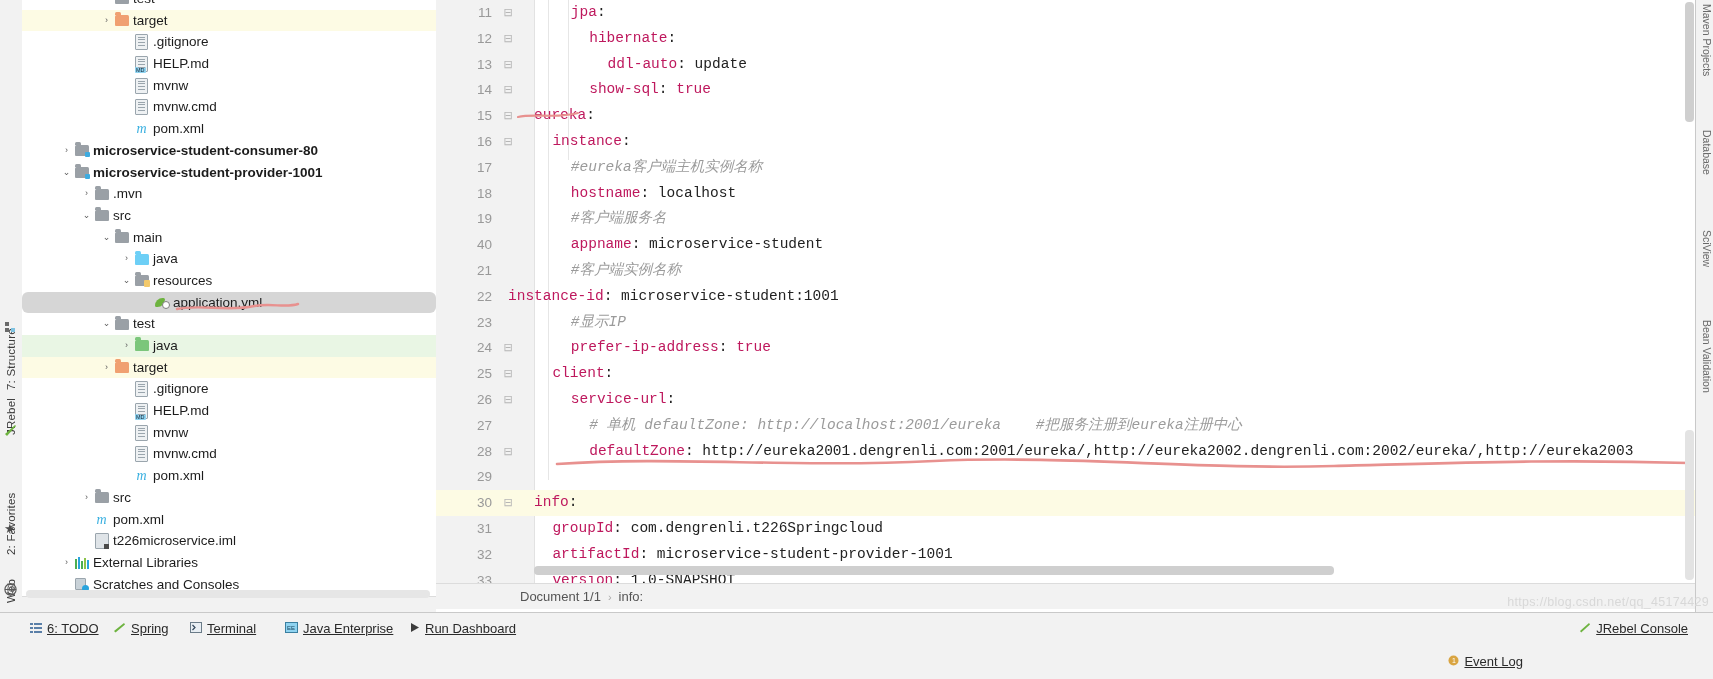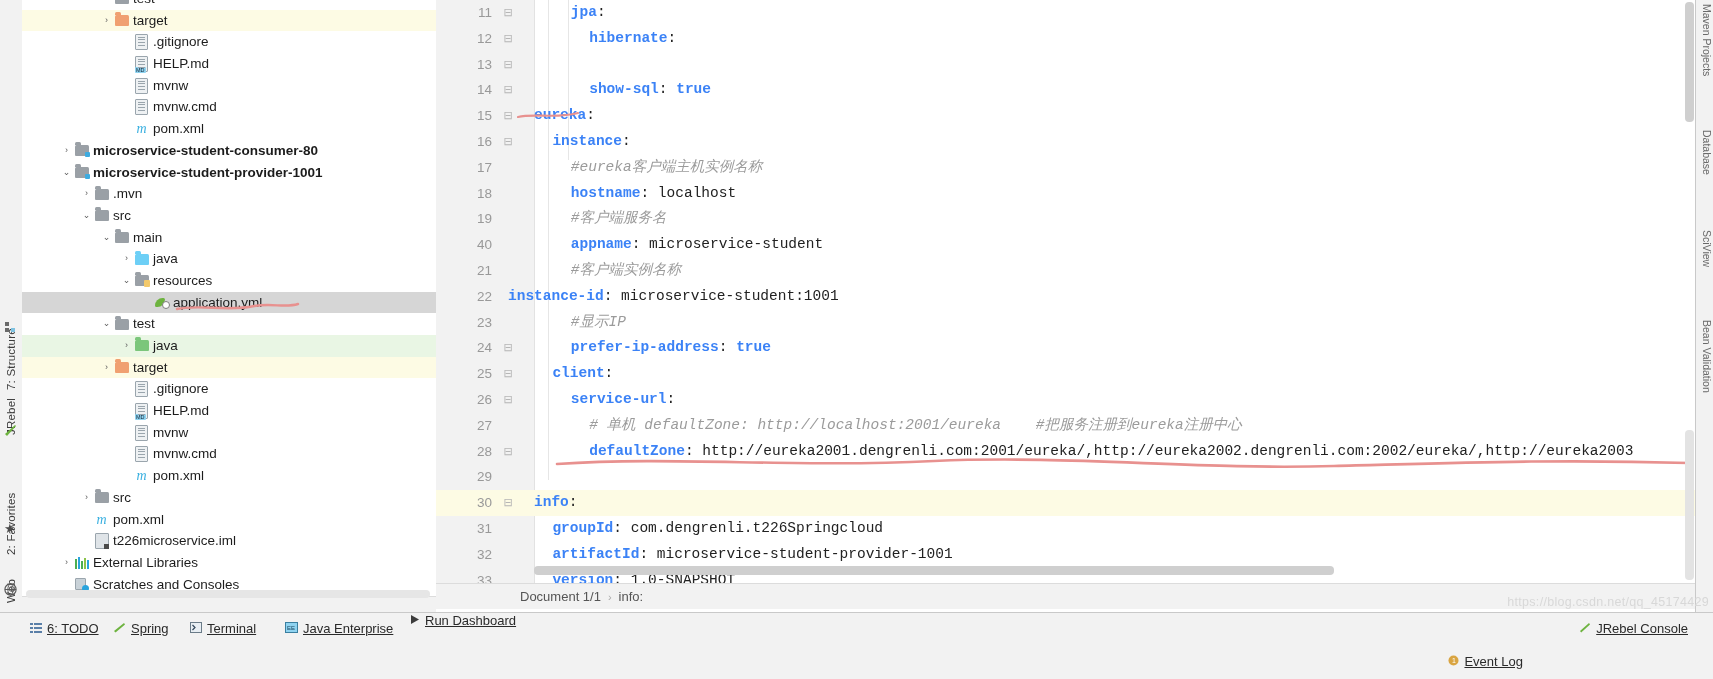--- a/index.html
+++ b/index.html
@@ -38,21 +38,21 @@
     background: #ffffff; overflow: hidden;
   }
   .row {
     position: relative;
     height: 21.7px; line-height: 21.7px;
     white-space: nowrap;
     font-size: 13.5px;
     color: #1c1c1c;
     display: flex; align-items: center;
   }
-  .row.sel { background: #d6d6d6; }
+  .row.sel { background: #d6d6d6; border-radius: 6px; }
   .row.hl-yellow { background: #fdfbe4; }
   .row.hl-green  { background: #e9f6e4; }
   .row.bold .lbl { font-weight: bold; }
 
   .arrow {
     width: 13px; text-align: center; color: #5a5a5a; font-size: 9px;
     flex: 0 0 auto;
   }
   .arrow.none { color: transparent; }
   .ico { width: 17px; flex: 0 0 auto; display: inline-flex; align-items: center; justify-content: center; }
@@ -154,21 +154,21 @@
   }
   .lnum {
     position: absolute; left: 0; width: 56px; text-align: right;
     color: #999; font-family: "Liberation Sans", sans-serif; font-size: 13.5px;
   }
   .fold {
     position: absolute; left: 64px; width: 16px; text-align: center;
     color: #b6b6b6; font-size: 11px; font-family: "Liberation Sans", sans-serif;
   }
   .caretline { background: #fdfbe4; }
-  .k { color: #3b82f6; font-weight: bold; }
+  .k { color: #be185d; font-weight: normal; }
   .cmt { color: #9b9b9b; font-style: italic; }
   .v { color: #222; }
 
   .indentguide {
     position: absolute; top: 0; bottom: 0; width: 1px; background: #e6e6e6;
   }
 
   
   .breadcrumb {
     position: absolute; left: 436px; top: 583px; width: 1264px; height: 26px;
@@ -492,21 +492,21 @@
   <div class="sep-v"></div>
   <div class="tree-hscroll"></div>
 
   <div class="editor">
     <div class="gutter"></div>
     <div class="indentguide" style="left:132px;top:0;height:160px;"></div>
     <div class="indentguide" style="left:112px;top:0;height:480px;"></div>
     <div id="code-lines">
         <div class="cline"><span class="lnum">11</span><span class="fold">⊟</span><span style="display:inline-block;padding-left:134.8px"><span class="k">jpa</span><span class="v">:</span></span></div>
         <div class="cline"><span class="lnum">12</span><span class="fold">⊟</span><span style="display:inline-block;padding-left:153.2px"><span class="k">hibernate</span><span class="v">:</span></span></div>
-        <div class="cline"><span class="lnum">13</span><span class="fold">⊟</span></div>
+        <div class="cline"><span class="lnum">13</span><span class="fold">⊟</span><span style="display:inline-block;padding-left:171.6px"><span class="k">ddl-auto</span><span class="v">: update</span></span></div>
         <div class="cline"><span class="lnum">14</span><span class="fold">⊟</span><span style="display:inline-block;padding-left:153.2px"><span class="k">show-sql</span><span class="v">: </span><span class="k">true</span></span></div>
         <div class="cline"><span class="lnum">15</span><span class="fold">⊟</span><span style="display:inline-block;padding-left:98px"><span class="k">eureka</span><span class="v">:</span></span></div>
         <div class="cline"><span class="lnum">16</span><span class="fold">⊟</span><span style="display:inline-block;padding-left:116.4px"><span class="k">instance</span><span class="v">:</span></span></div>
         <div class="cline"><span class="lnum">17</span><span class="fold"></span><span style="display:inline-block;padding-left:134.8px"><span class="cmt">#eureka客户端主机实例名称</span></span></div>
         <div class="cline"><span class="lnum">18</span><span class="fold"></span><span style="display:inline-block;padding-left:134.8px"><span class="k">hostname</span><span class="v">: localhost</span></span></div>
         <div class="cline"><span class="lnum">19</span><span class="fold"></span><span style="display:inline-block;padding-left:134.8px"><span class="cmt">#客户端服务名</span></span></div>
         <div class="cline"><span class="lnum">40</span><span class="fold"></span><span style="display:inline-block;padding-left:134.8px"><span class="k">appname</span><span class="v">: microservice-student</span></span></div>
         <div class="cline"><span class="lnum">21</span><span class="fold"></span><span style="display:inline-block;padding-left:134.8px"><span class="cmt">#客户端实例名称</span></span></div>
         <div class="cline"><span class="lnum">22</span><span class="fold"></span><span style="display:inline-block;padding-left:72px"><span class="k">instance-id</span><span class="v">: microservice-student:1001</span></span></div>
         <div class="cline"><span class="lnum">23</span><span class="fold"></span><span style="display:inline-block;padding-left:134.8px"><span class="cmt">#显示IP</span></span></div>
@@ -589,21 +589,21 @@
     </div>
     <div class="btitem" style="left:285px; top:8px;">
       <span class="bt-ico">
         <svg width="13" height="11" viewBox="0 0 13 11">
             <rect x="0.5" y="0.5" width="12" height="10" fill="#8fd3f0" stroke="#3a7fa0"></rect>
             <text x="2" y="8" font-size="6" fill="#17435c" font-family="sans-serif">EE</text>
           </svg>
       </span>
       <span>Java Enterprise</span>
     </div>
-    <div class="btitem" style="left:410px; top:0;">
+    <div class="btitem" style="left:410px; top:8px;">
       <span class="bt-ico">
         <svg width="10" height="11" viewBox="0 0 10 11">
             <path d="M1 1 L9 5.5 L1 10 Z" fill="#3c3c3c"></path>
           </svg>
       </span>
       <span>Run Dashboard</span>
     </div>
 
     <div class="btitem" style="right:190px; top:8px;margin-top:33px;">
       <span class="bt-ico">

